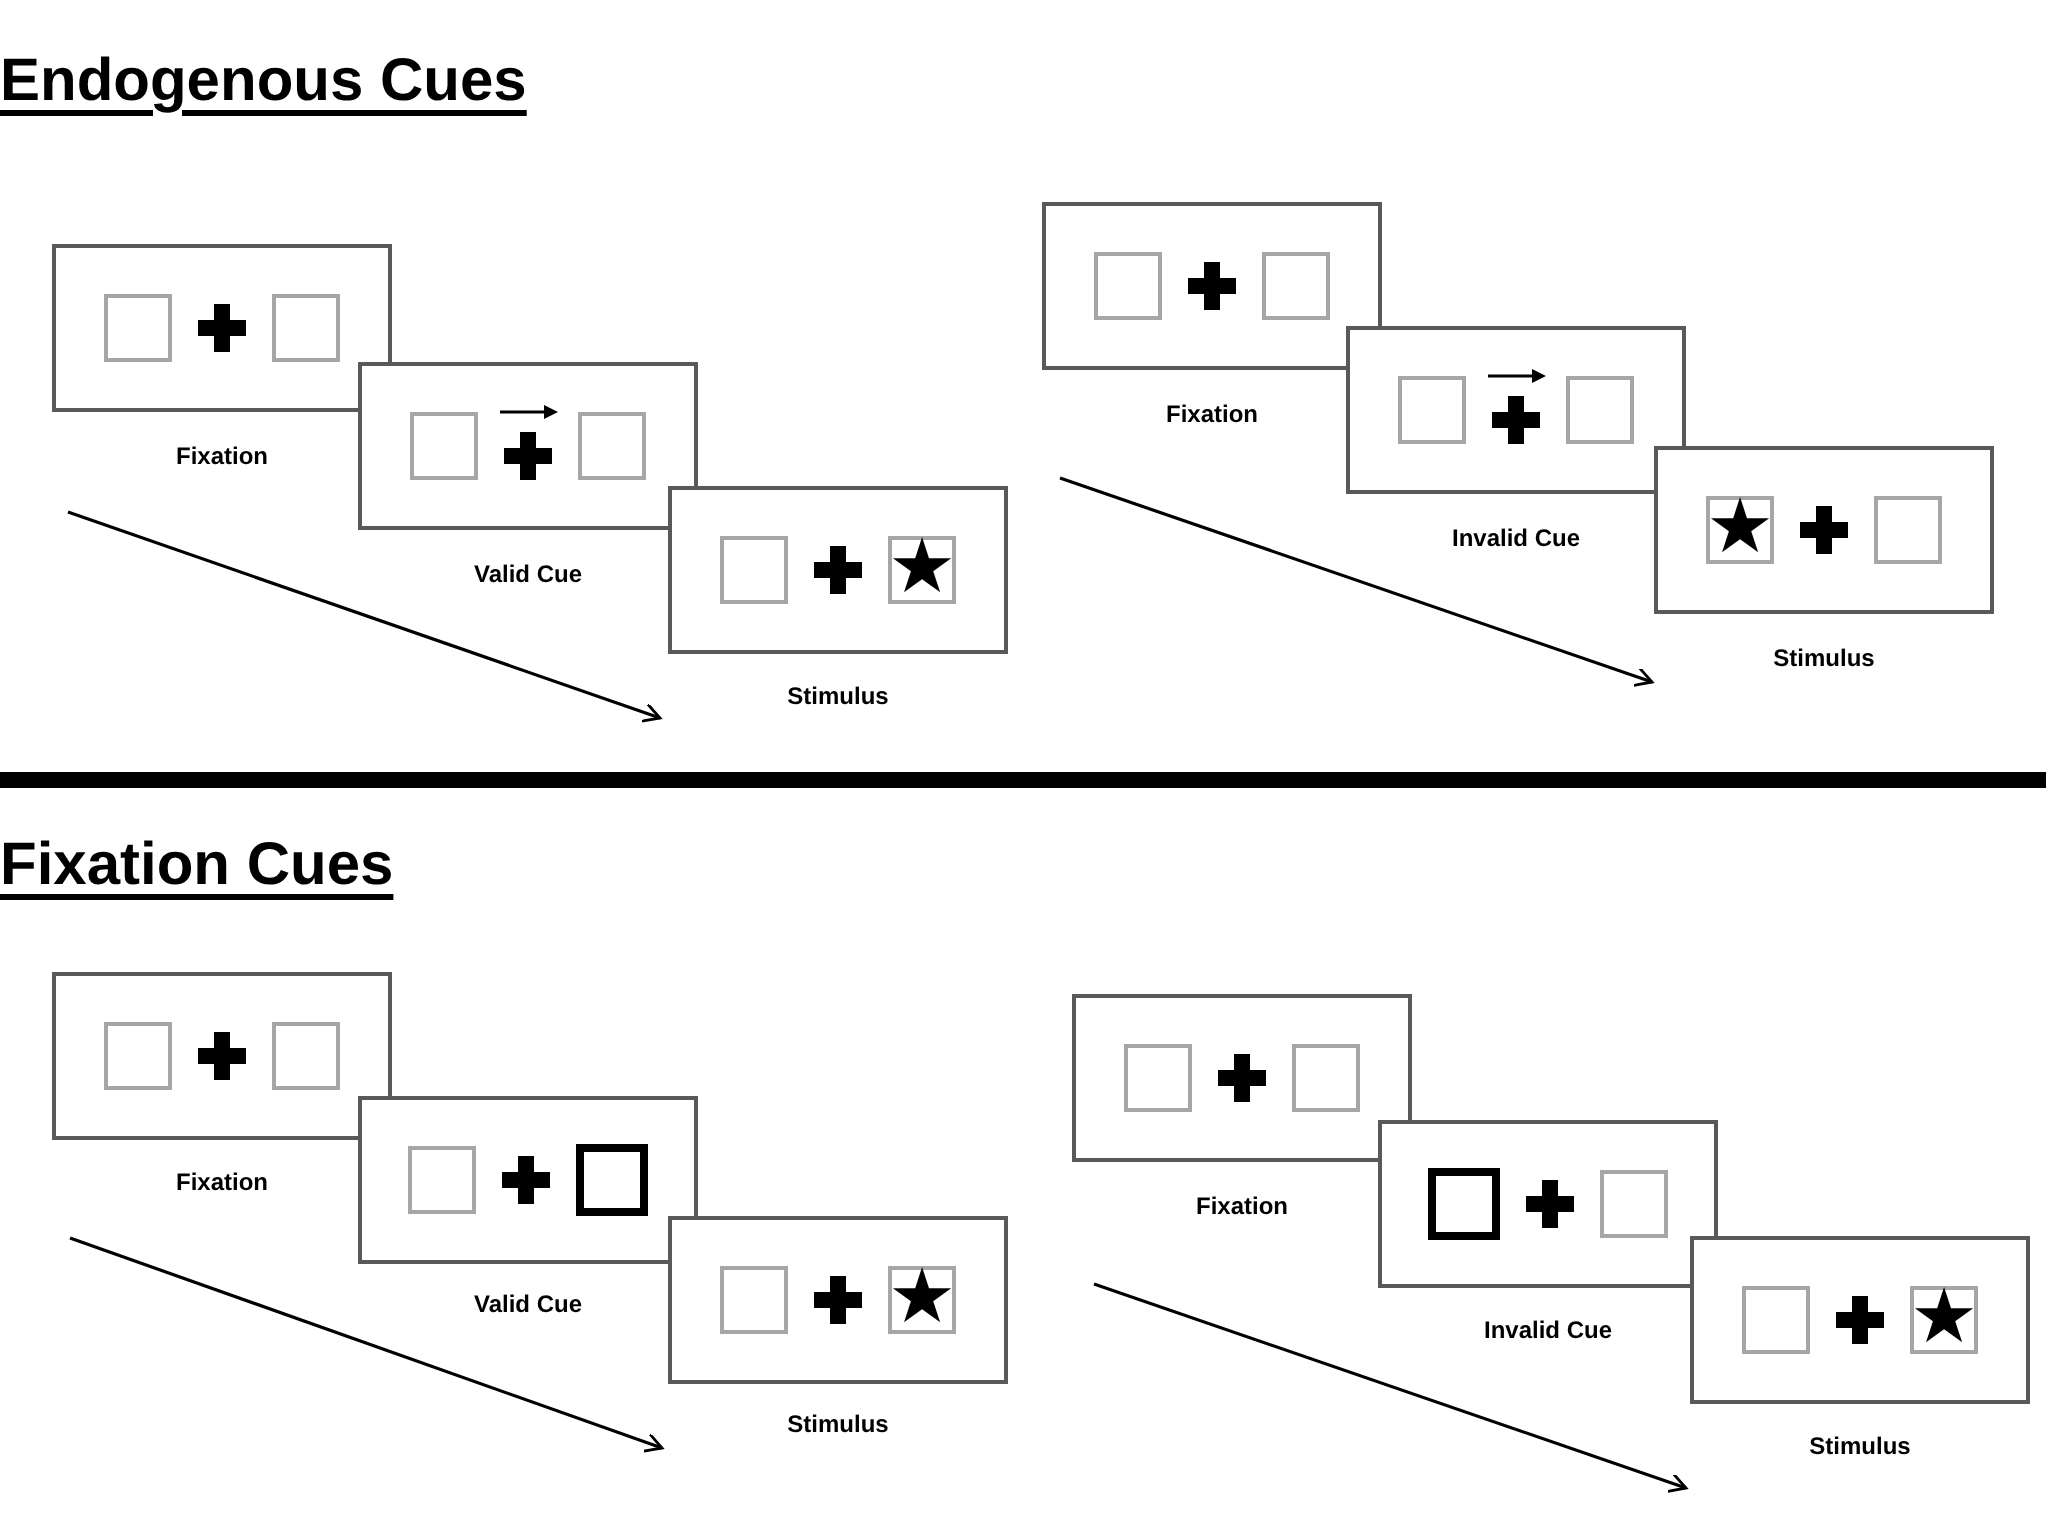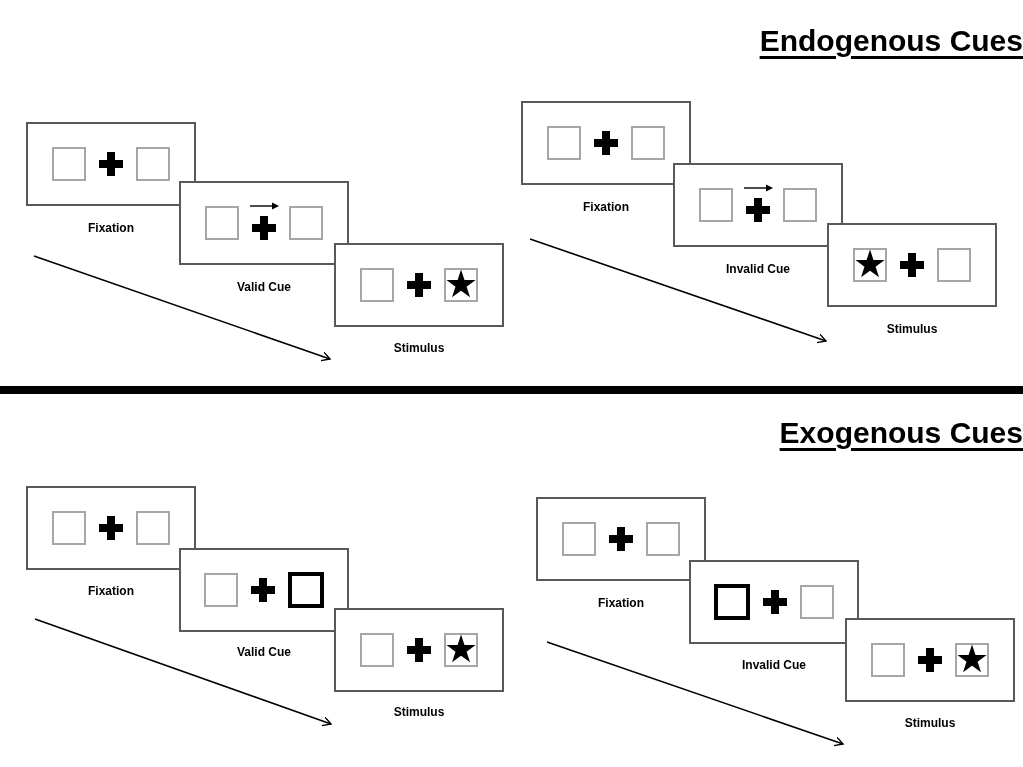--- a/index.html
+++ b/index.html
@@ -1,21 +1,21 @@
 <!DOCTYPE html>
 <html><head>
 <meta charset="utf-8">
 <style>
   html,body{margin:0;padding:0;background:#ffffff;}
   #stage{
     position:relative;width:1023px;height:767px;background:#ffffff;overflow:hidden;
     font-family:"Liberation Sans",sans-serif;color:#000;
   }
   .section-title{
-    position:absolute;left:0;width:100%;text-align:right;margin:0;
+    position:absolute;left:0;width:100%;text-align:left;margin:0;
     font-size:30px;font-weight:bold;letter-spacing:0px;
   }
   .section-title span{
     text-decoration:underline;text-decoration-thickness:3px;text-underline-offset:5px;
   }
   .divider{position:absolute;left:0;width:100%;height:8px;background:#000;}
   .panel{
     position:absolute;width:170px;height:84px;background:#fff;
     border:2px solid #595959;box-sizing:border-box;
     display:flex;align-items:center;justify-content:center;gap:13px;
@@ -145,21 +145,21 @@
     </div>
     <div class="plabel" style="left:827px;top:318px">Stimulus</div>
 
     <svg class="tl-arrow" style="left:524px;top:233px" width="312" height="116">
       <line x1="6" y1="6" x2="302" y2="108" stroke-width="1.6" marker-end="url(#ah)"></line>
     </svg>
   </div>
 
   <div class="divider" style="top:386px"></div>
 
-  <h1 class="section-title" style="top:416px"><span>Exogenous Cues</span></h1>
+  <h1 class="section-title" style="top:416px"><span>Fixation Cues</span></h1>
 
   <div>
     <div class="panel" style="left:26px;top:486px">
       <div class="box"></div>
       <div class="pluswrap">
           <span class="plus">
             <span class="ph"></span>
             <span class="pv"></span>
           </span>
         </div>

